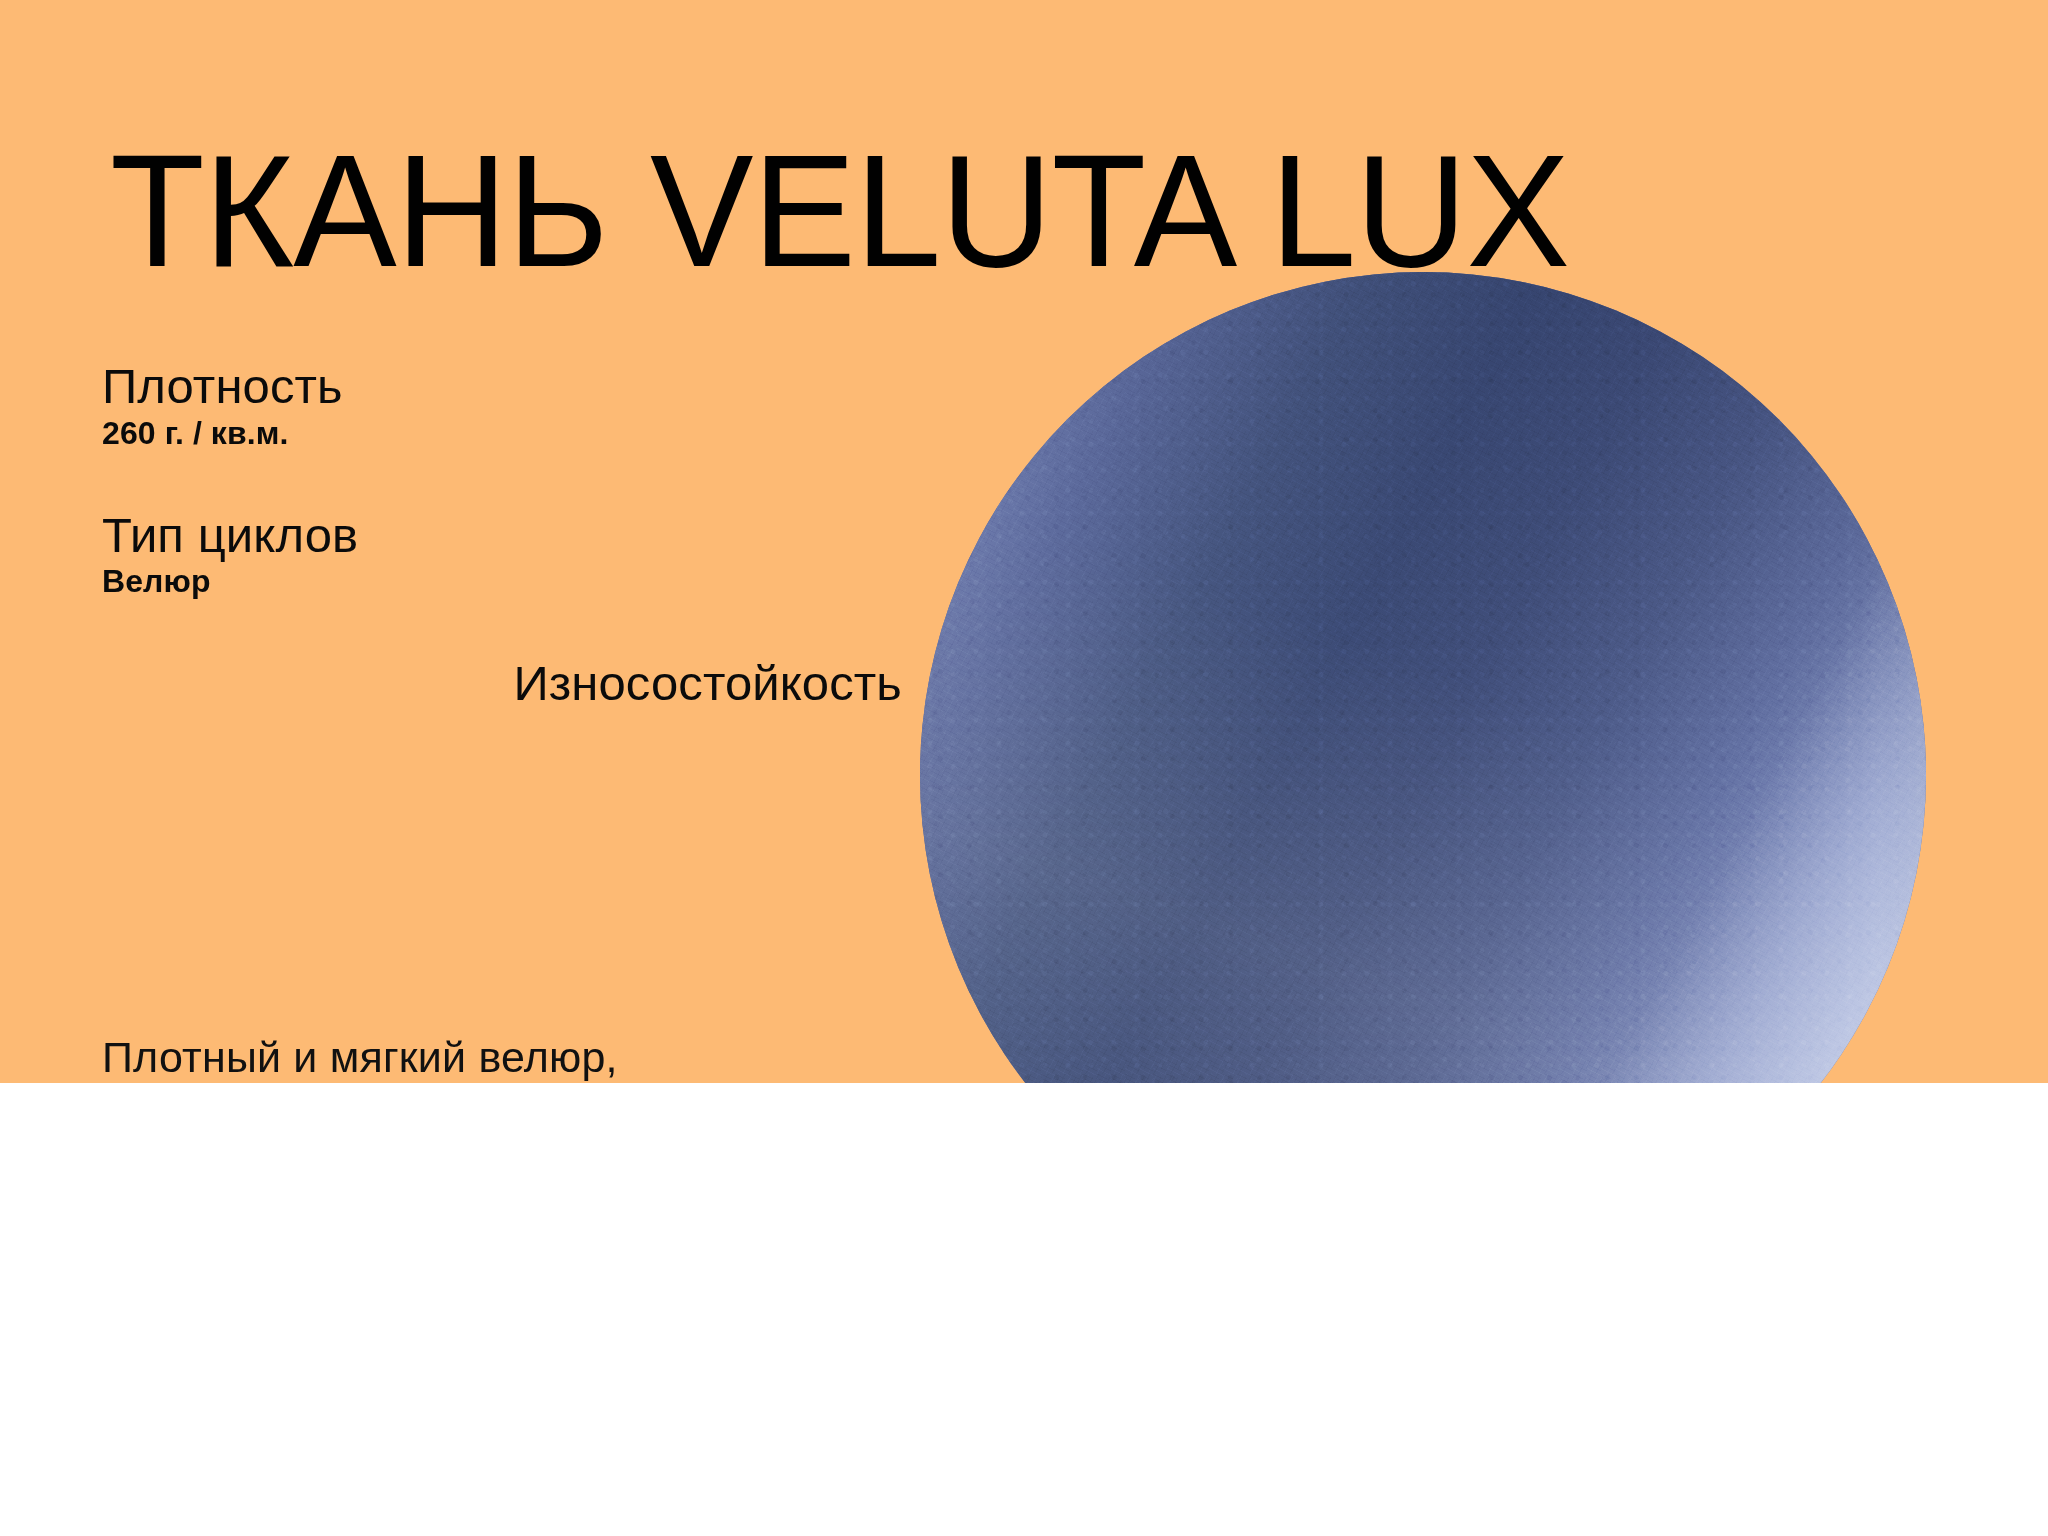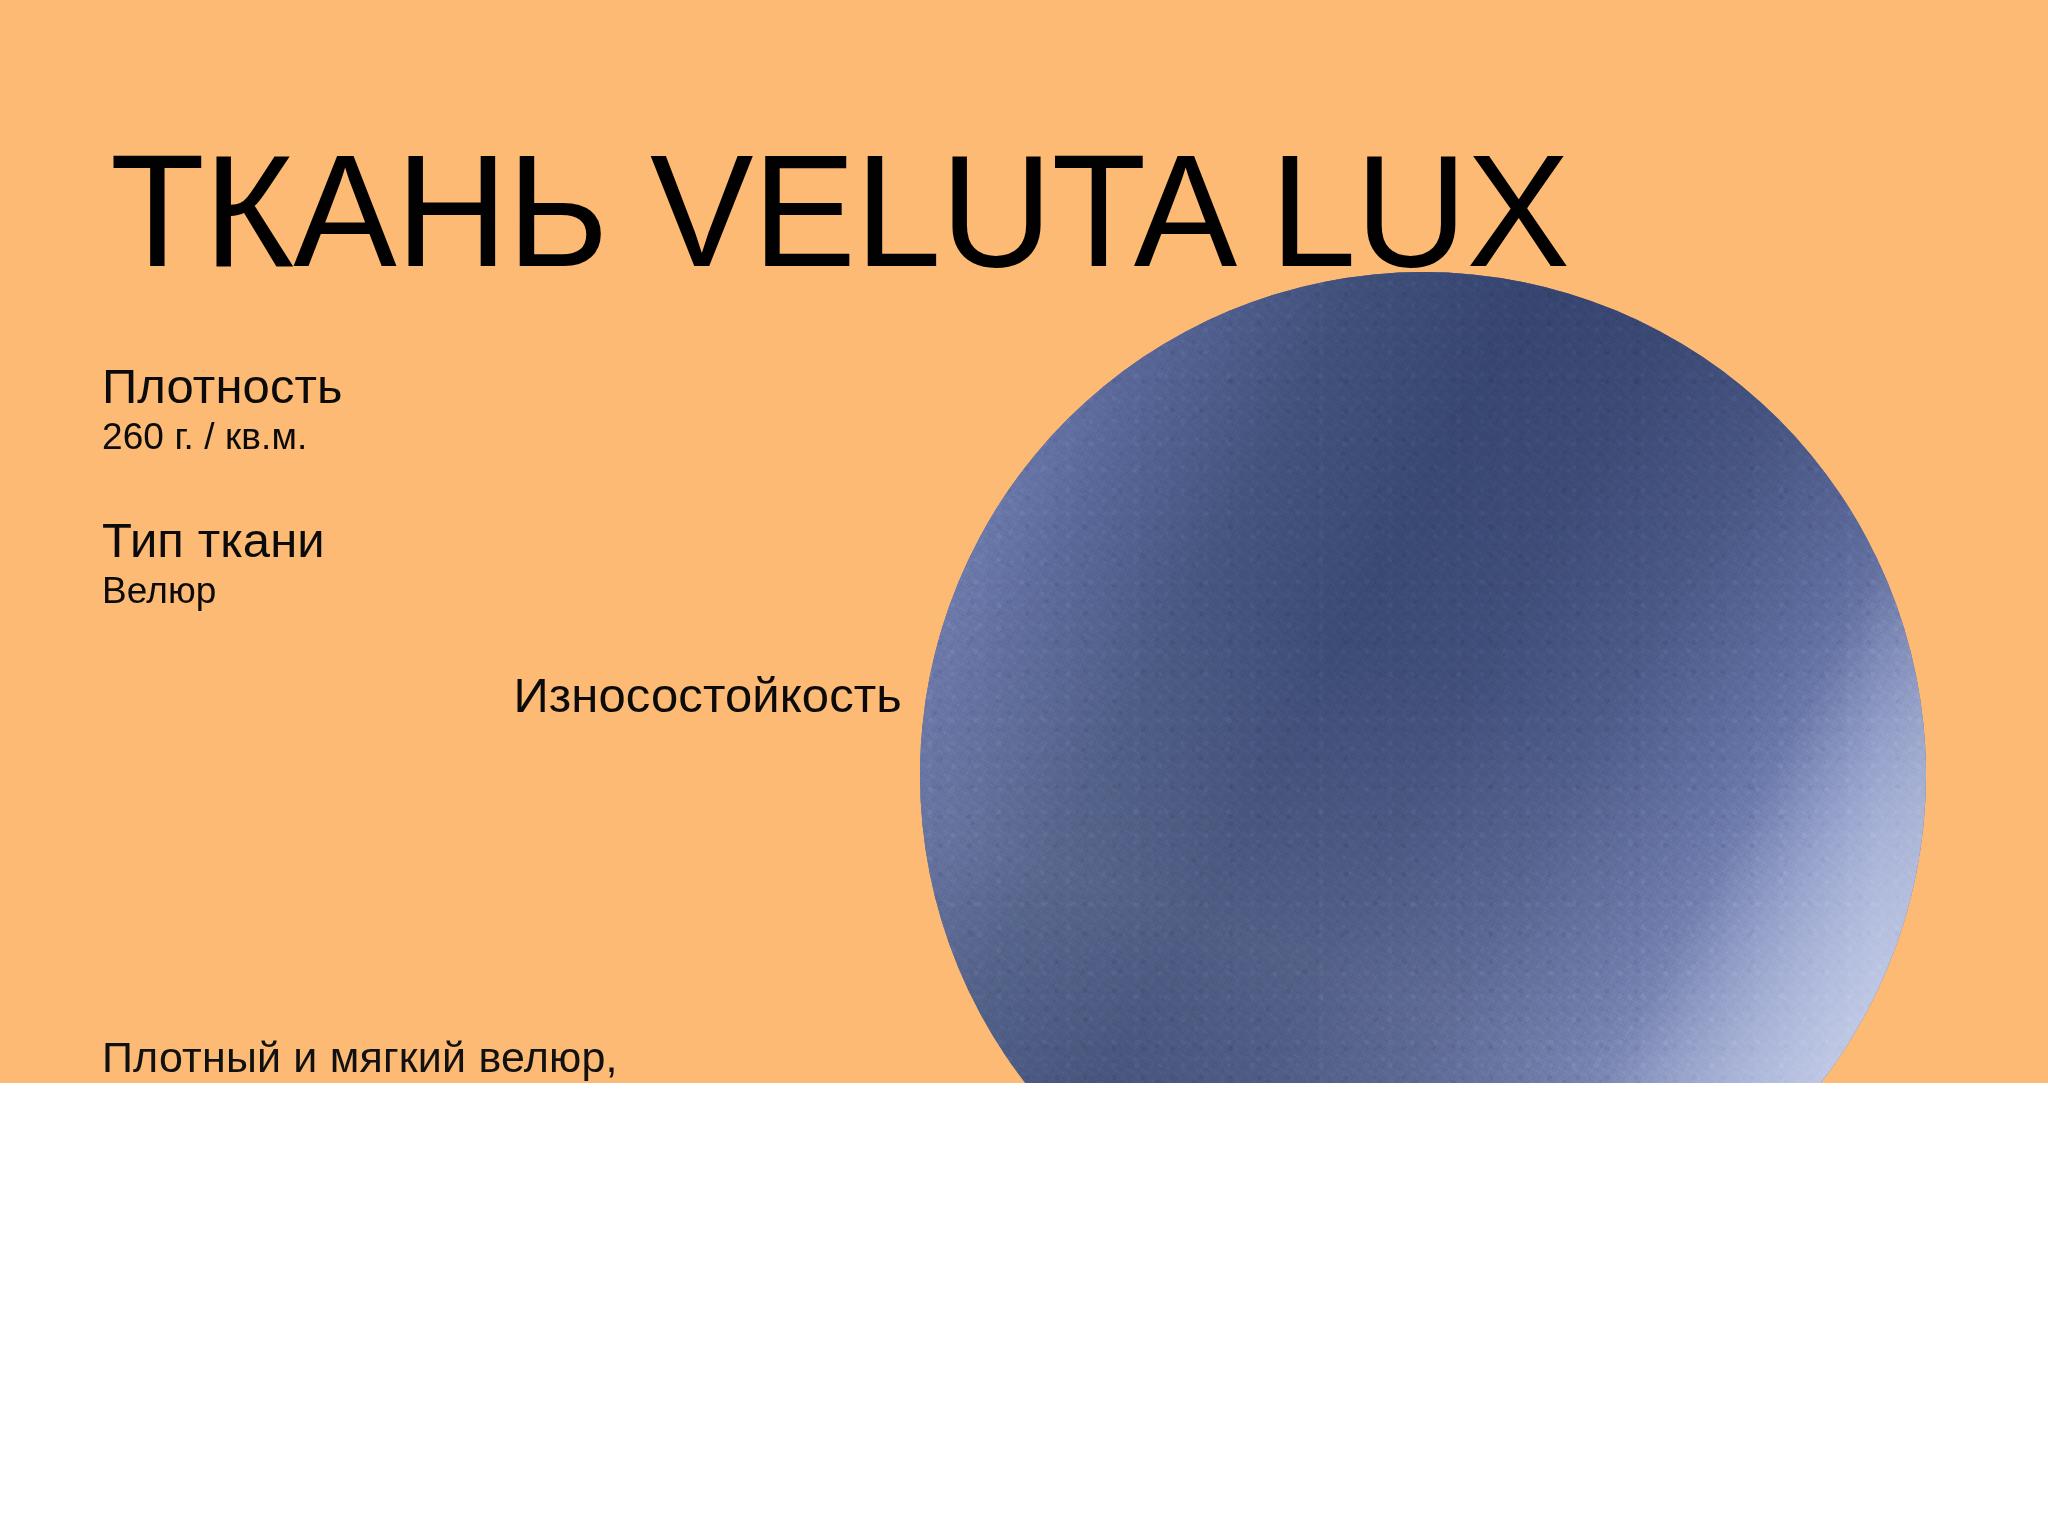--- a/index.html
+++ b/index.html
@@ -54,23 +54,23 @@
 
   .spec-label {
     font-size: 49px;
     line-height: 1.16;
     font-weight: 400;
     color: #0b0b0b;
     letter-spacing: 0.1px;
     white-space: nowrap;
   }
   .spec-value {
-    font-size: 37px;
+    font-size: 32px;
     line-height: 1.18;
-    font-weight: 400;
+    font-weight: 700;
     color: #0b0b0b;
     letter-spacing: 0.1px;
     white-space: nowrap;
   }
   .spec-value.second-line {
     margin-top: 22px;
   }
 
   
   .description {
@@ -208,21 +208,21 @@
   <h1 class="title">ТКАНЬ VELUTA LUX</h1>
 
   <div class="specs">
 
     <div class="spec-block">
       <div class="spec-label">Плотность</div>
       <div class="spec-value">260 г. / кв.м.</div>
     </div>
 
     <div class="spec-block">
-      <div class="spec-label">Тип ткани</div>
+      <div class="spec-label">Тип циклов</div>
       <div class="spec-value">Велюр</div>
     </div>
 
     <div class="spec-block last">
       <div class="spec-label">Износостойкость</div>
     </div>
 
   </div>
 
   <p class="description">Плотный и мягкий велюр, неприхотливый в уходе, без пальчикового эффекта</p>

